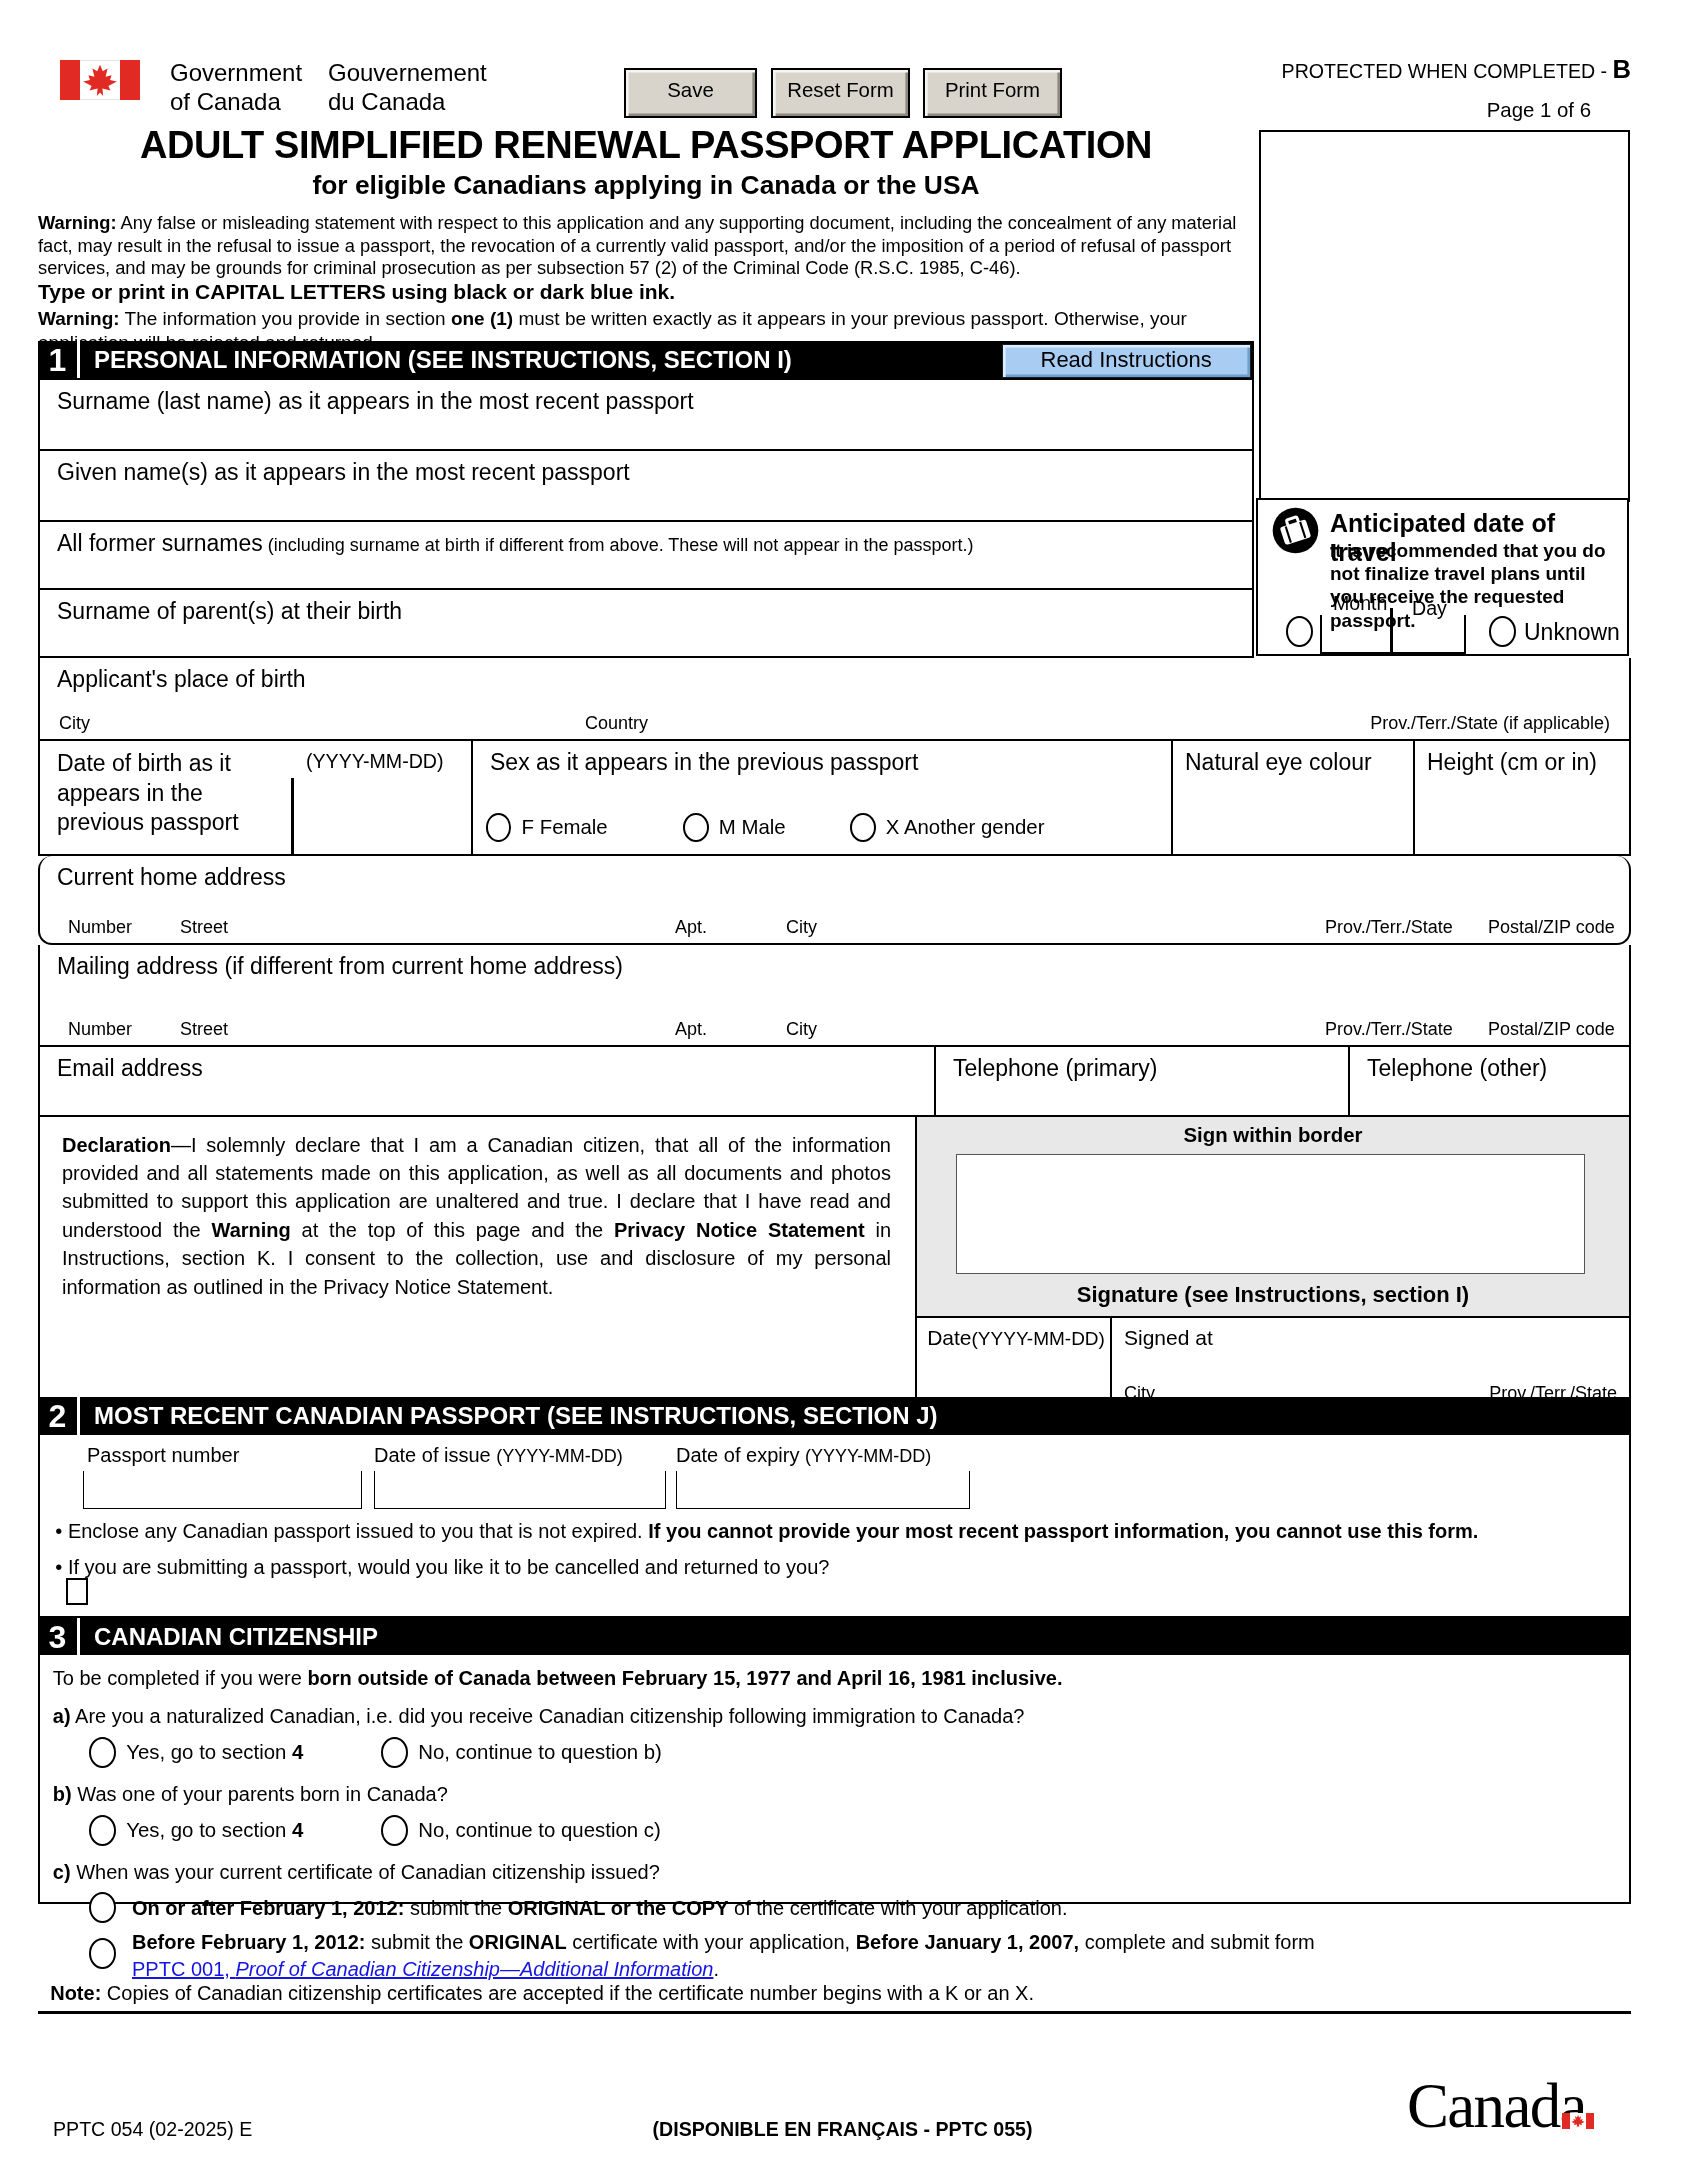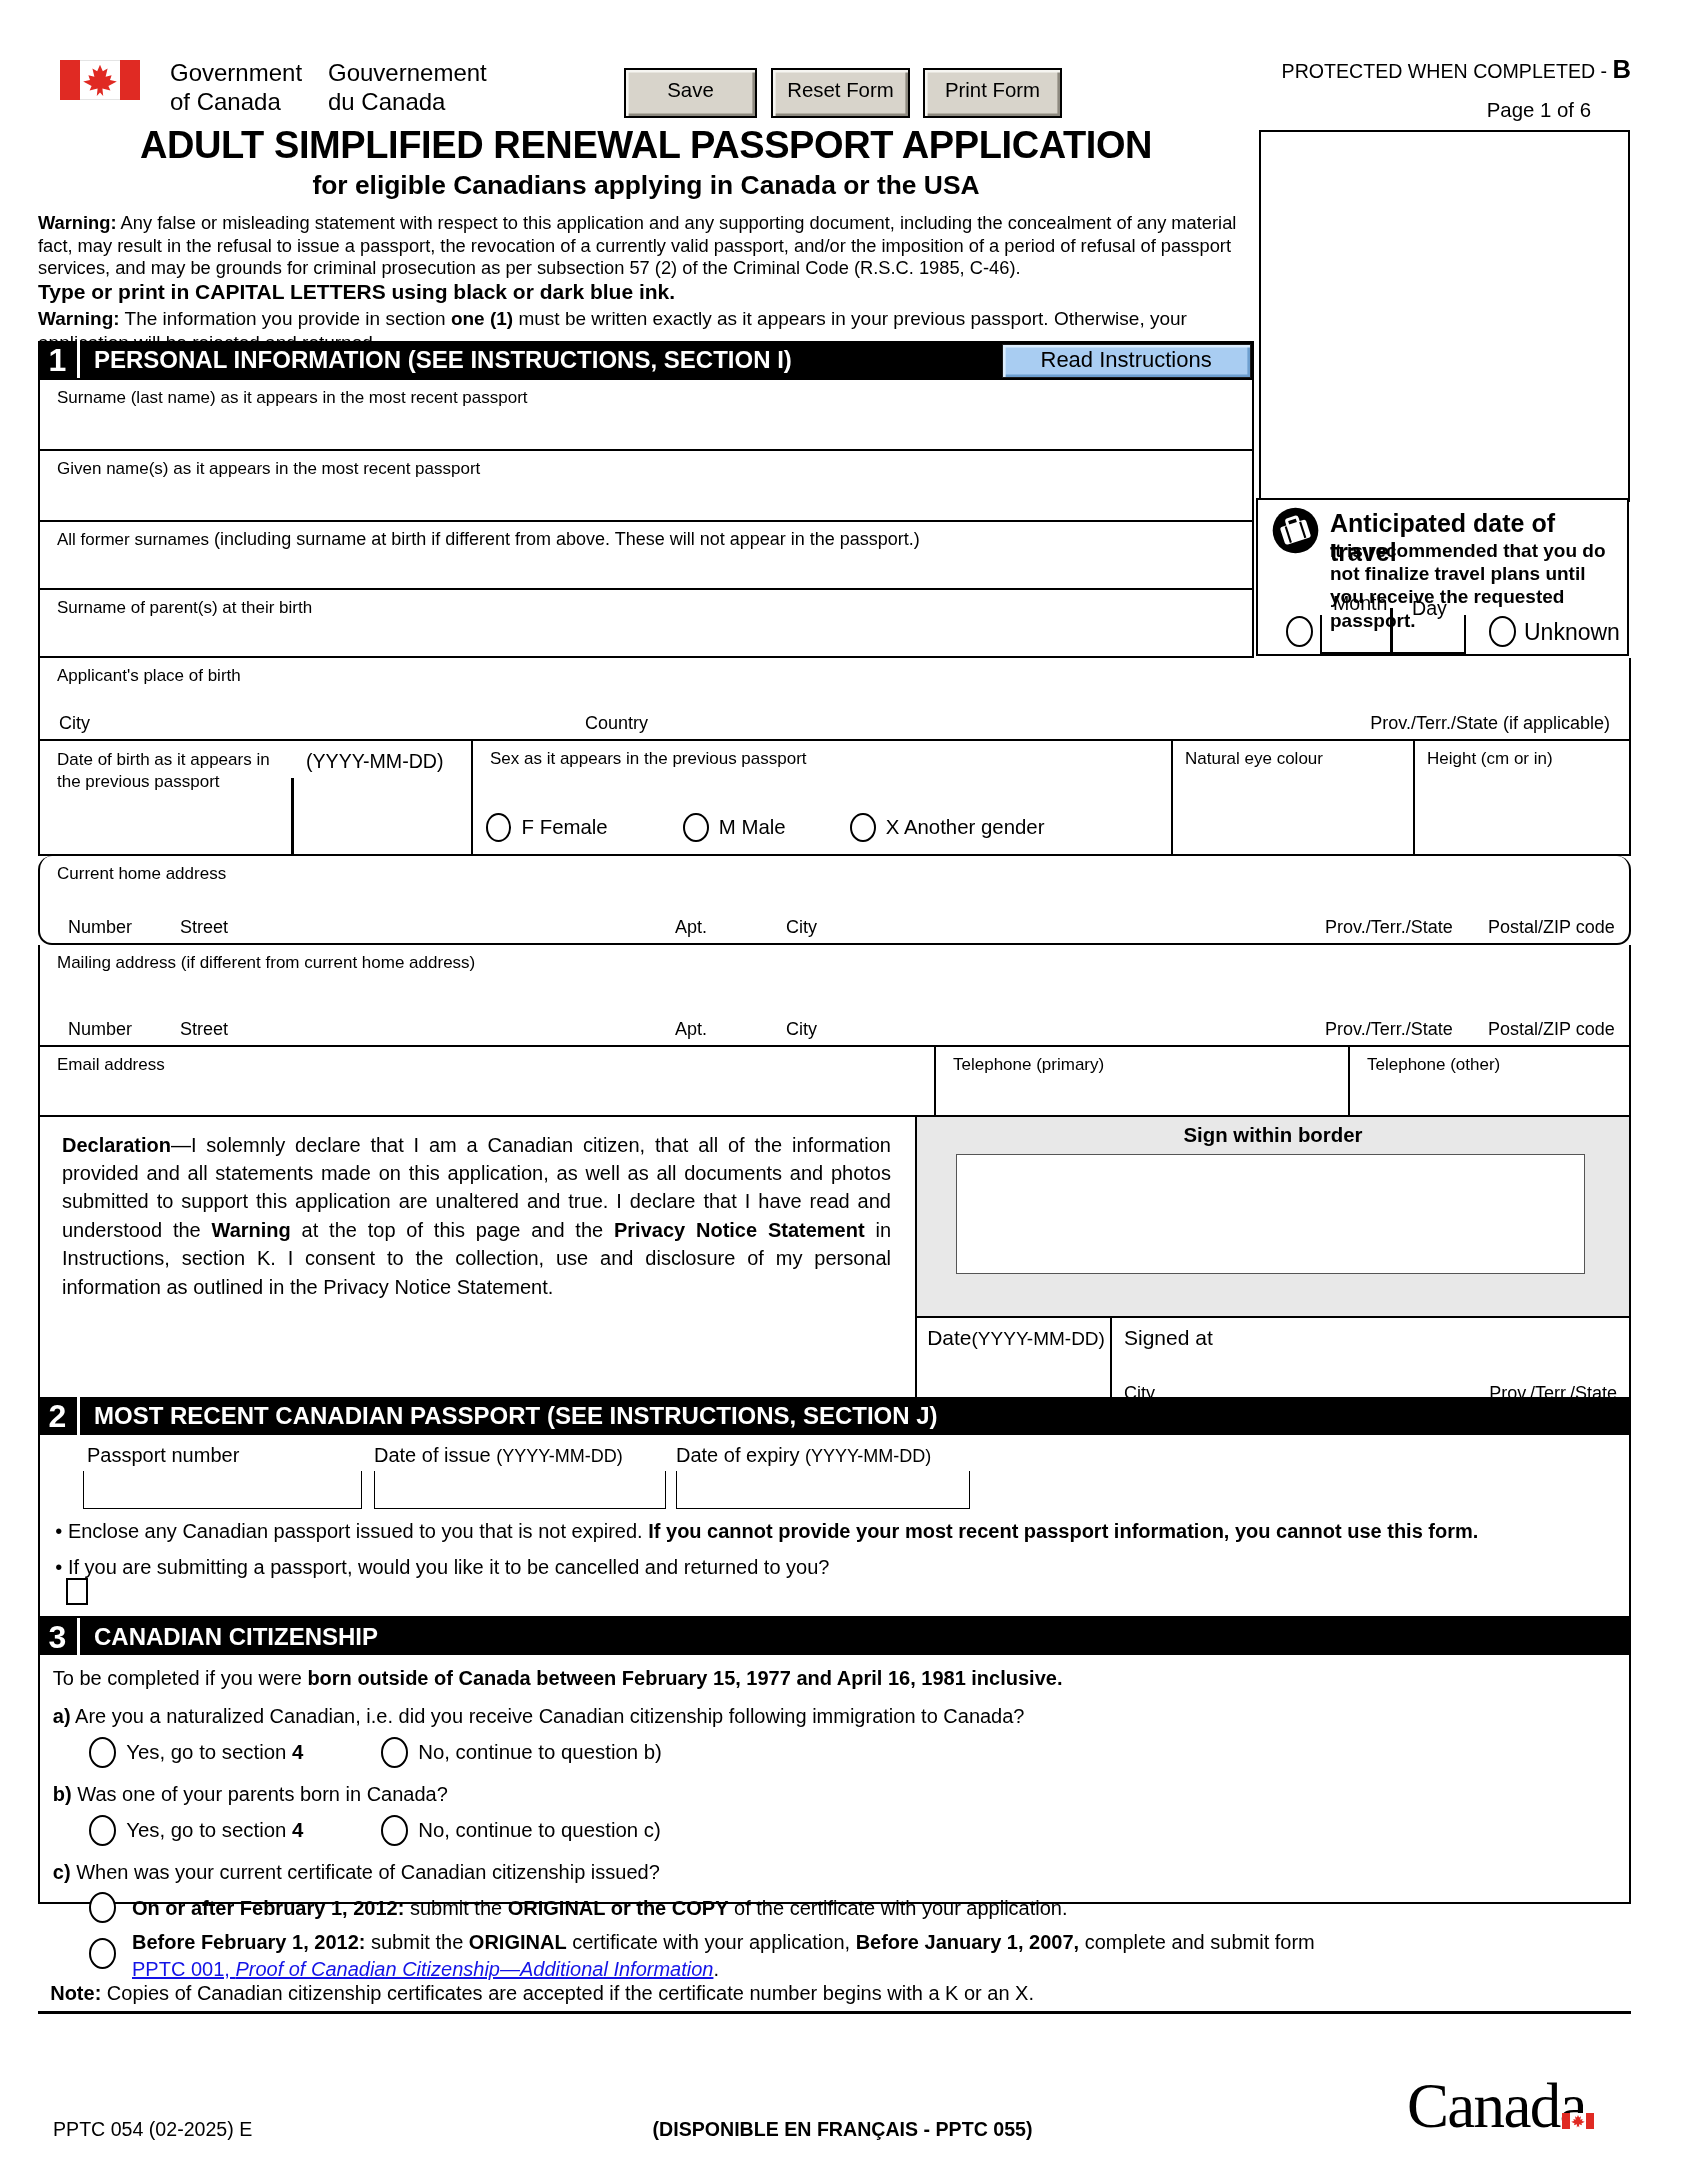--- a/index.html
+++ b/index.html
@@ -30,21 +30,21 @@
   .sec-title{font-size:24px;font-weight:bold;line-height:38px;padding-left:13.6px;white-space:nowrap;}
   .read-btn{position:absolute;right:3.4px;top:3.4px;width:247px;height:31.5px;background:#a9cdf2;color:#000;
             border:0.9px solid #1a1a1a;box-shadow:inset 2.6px 2.6px 0 #dcedfd, inset -2.6px -2.6px 0 #6d9fd0;
             font-size:22px;text-align:center;line-height:30px;cursor:pointer;}
 
   
   .form{position:absolute;top:378px;left:38px;width:1593px;}
   .row{position:relative;background:#fff;border:2.6px solid #000;border-top:none;box-sizing:border-box;width:100%;}
   .row.first{border-top:2.6px solid #000;}
   .row.narrow{width:1216px;}
-  .lbl{font-size:17px;display:inline-block;padding:7.7px 0 0 17px;}
+  .lbl{font-size:23px;display:inline-block;padding:7.7px 0 0 17px;}
   .lbl-sm{font-size:18px;}
   .sub{position:absolute;bottom:5.1px;font-size:18px;white-space:nowrap;}
   .cellwrap{display:flex;height:100%;}
   .cell{position:relative;box-sizing:border-box;border-right:2.6px solid #000;}
   .cell.last{border-right:none;}
   .radio{width:25.6px;height:29px;border:2.6px solid #000;border-radius:50%;background:#fff;box-sizing:border-box;flex:0 0 auto;}
   .opt{position:absolute;display:flex;align-items:center;gap:10.2px;font-size:20.4px;}
   .vline{position:absolute;width:2.6px;background:#000;}
 
   
@@ -227,20 +227,21 @@
 
     <div class="row" style="height:294px;">
       <div class="decl-row" style="height:100%;">
         <div class="decl-left">
           <span class="b">Declaration</span><span>—I solemnly declare that I am a Canadian citizen, that all of the information provided and all statements made on this application, as well as all documents and photos submitted to support this application are unaltered and true. I declare that I have read and understood the </span><span class="b">Warning</span><span> at the top of this page and the </span><span class="b">Privacy Notice Statement</span><span> in Instructions, section K. I consent to the collection, use and disclosure of my personal information as outlined in the Privacy Notice Statement.</span>
         </div>
         <div class="decl-right">
           <div class="sign-panel">
             <div class="sign-title">Sign within border</div>
             <div class="sig-box"></div>
+            <div class="sig-caption">Signature (see Instructions, section I)</div>
           </div>
           <div class="ds-row">
             <div class="ds-date">
               <span class="lbl" style="padding-left:10.2px;font-size:21px;">Date </span><span style="font-size:19px;">(YYYY-MM-DD)</span>
             </div>
             <div class="ds-signed">
               <span class="lbl" style="padding-left:12px;font-size:21px;">Signed at</span>
               <span class="sub" style="left:12px;">City</span>
               <span class="sub" style="right:12px;">Prov./Terr./State</span>
             </div>

